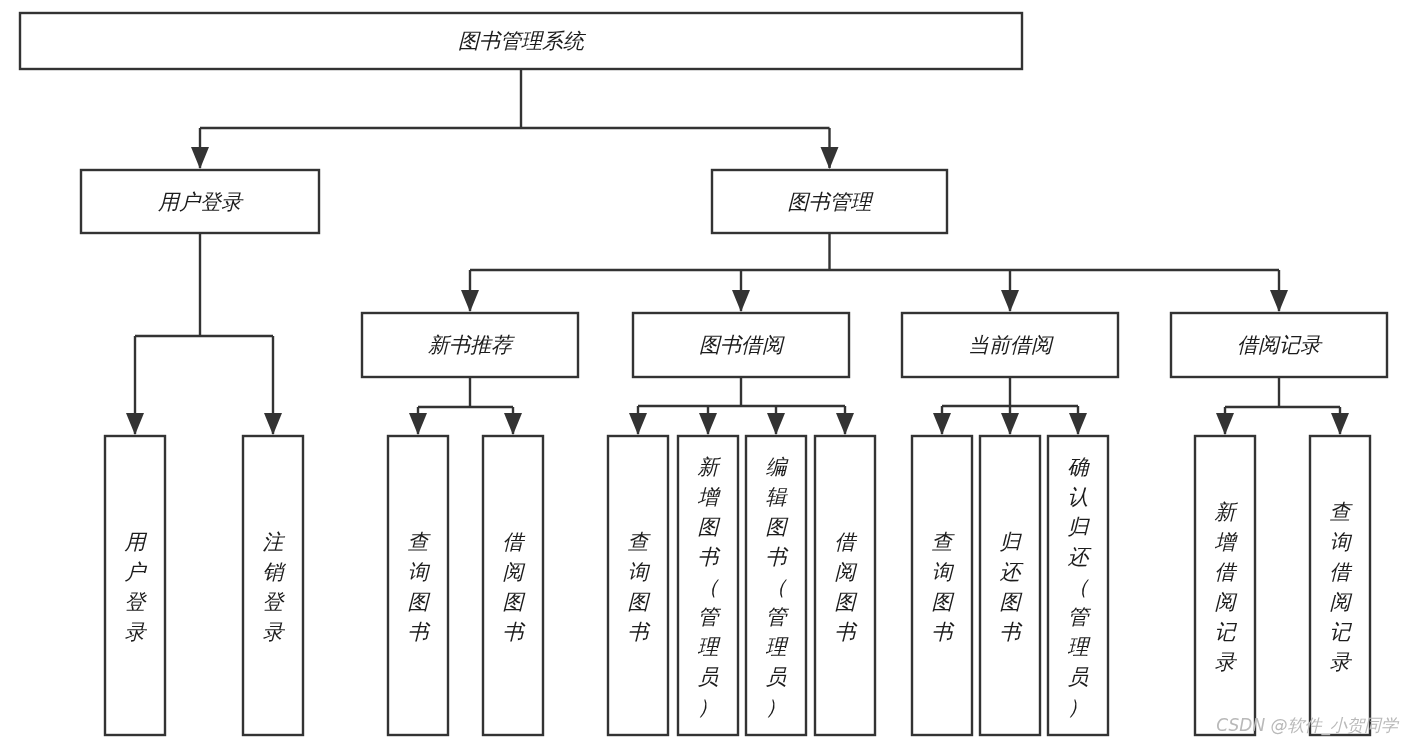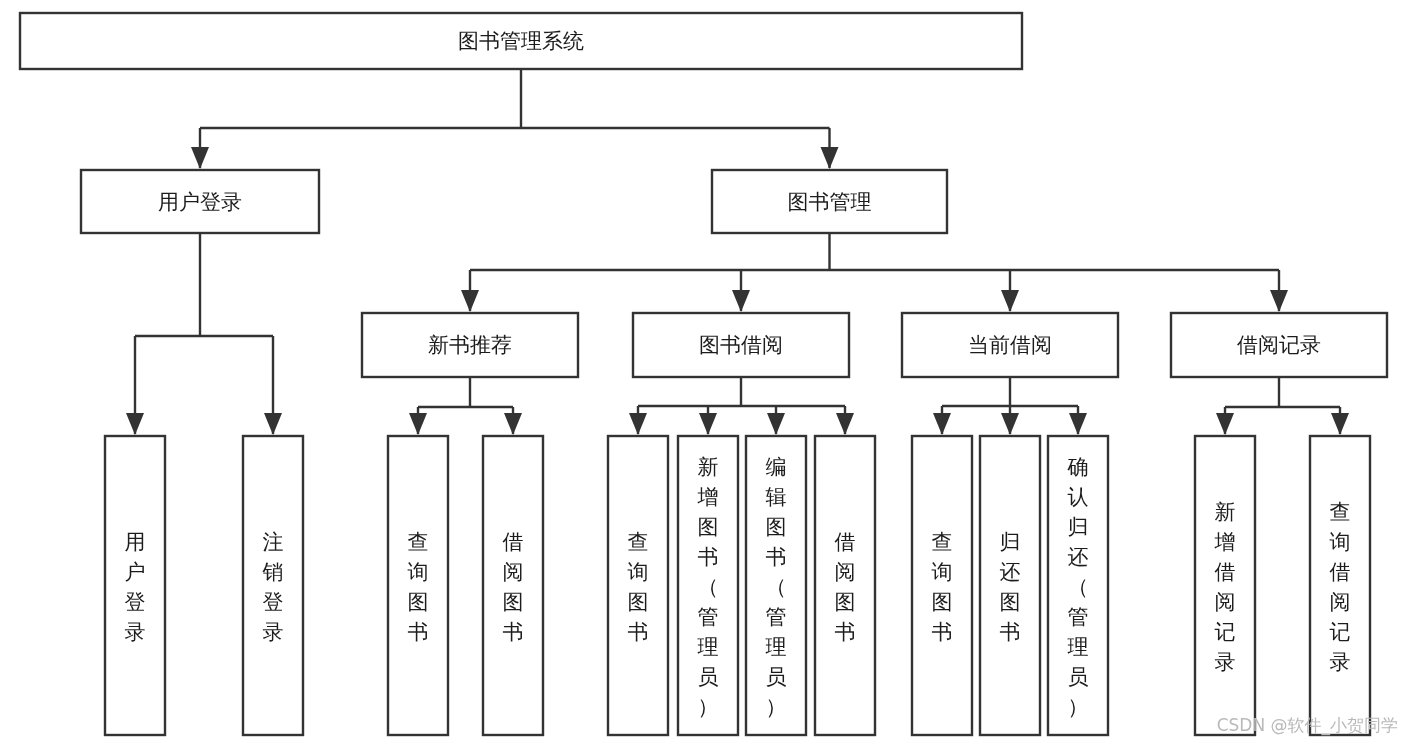--- a/index.html
+++ b/index.html
@@ -12,20 +12,21 @@
     width: 1405px;
     height: 747px;
     font-family: "DejaVu Sans", "Liberation Sans", sans-serif;
     overflow: hidden;
   }
   #diagram-root {
     position: relative;
     width: 1397px;
     height: 747px;
     background: #ffffff;
+    font-style: italic;
   }
   svg.diagram-canvas {
     display: block;
     width: 1405px;
     height: 747px;
     background: #ffffff;
   }
   .node-box {
     fill: #ffffff;
     stroke: #333333;

